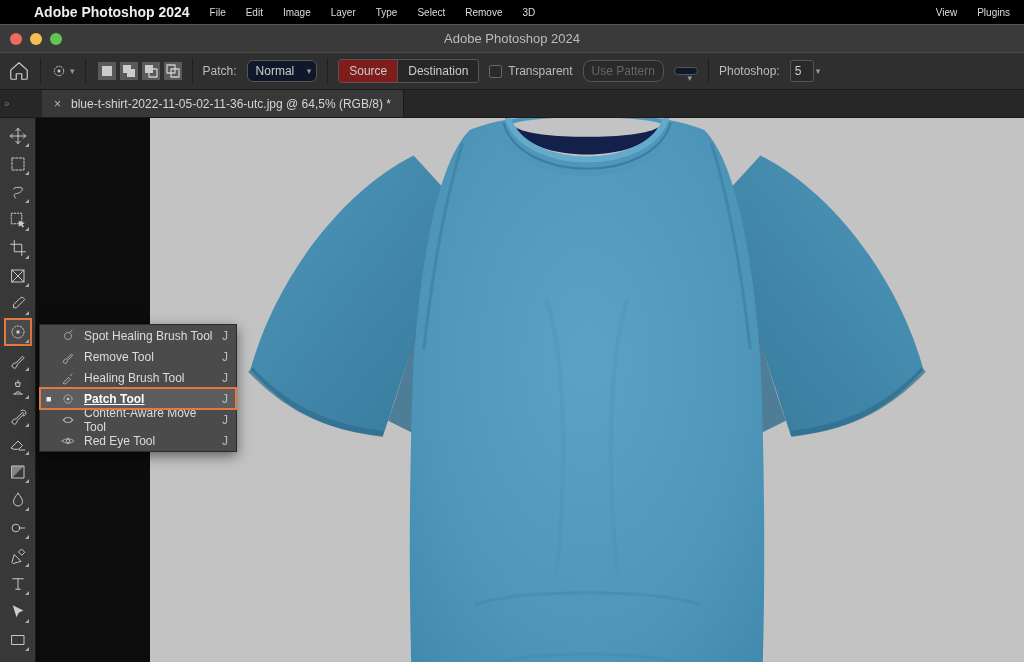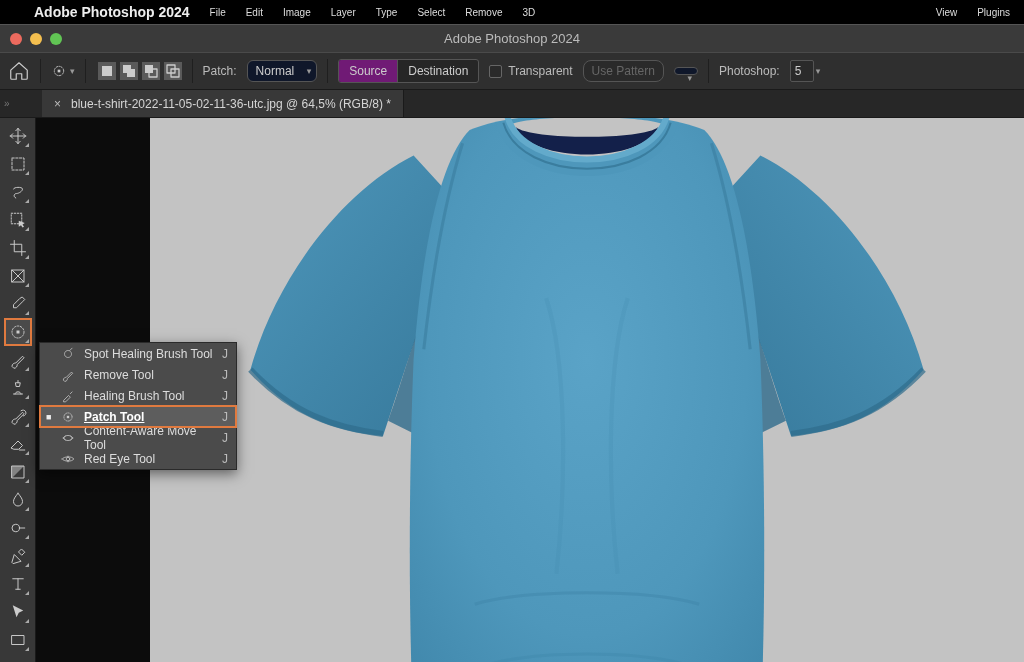--- a/index.html
+++ b/index.html
@@ -29,21 +29,21 @@
   .patch-icn { width: 16px; height: 16px; }
   .chev { font-size: 9px; color: #999; }
   .smush { display: flex; gap: 4px; margin-left: 2px; }
   .smush .sq { width: 18px; height: 18px; background: #5a5a5a; display:flex; align-items:center; justify-content:center;}
   .opt-label { color: #bbb; }
   .select { background: #0f172a; border: 1px solid #555; padding: 3px 22px 3px 8px; color: #ccc; position: relative; border-radius: 6px; }
   .select .chev { position: absolute; right: 5px; top: 5px; }
   .seg { display: flex; background: #262626; border: 1px solid #555; border-radius: 3px; overflow: hidden; }
   .seg .segbtn { padding: 4px 10px; color: #ccc; border-right: 1px solid #555; }
   .seg .segbtn:last-child { border-right: none; }
-  .seg .segbtn.active { background: #701a75; }
+  .seg .segbtn.active { background: #7f1d1d; }
   .chk { display: flex; align-items: center; gap: 6px; text-align: center; }
   .chkbox { width: 13px; height: 13px; border: 1px solid #666; border-radius: 2px; background: #2a2a2a; }
   .opt-disabled { color: #666; }
   .pill { background: #2a2a2a; border: 1px solid #555; padding: 3px 8px; border-radius: 8px; }
   .numbox { display:flex; align-items:center; gap:2px; }
   .numfield { width: 24px; padding: 3px 4px; background: #2a2a2a; border:1px solid #555; color:#ccc; text-align:left; border-radius:2px; }
 
   
   .tabstrip { height: 28px; background: #272727; border-bottom: 1px solid #1a1a1a; display: flex; align-items: center; padding-left: 42px; }
   .tabstrip .grip { position:absolute; left:4px; width:8px; color:#777; font-size:10px; }
@@ -60,21 +60,21 @@
 
   .canvas-wrap { flex: 1; background: #202020; display:flex; }
   .canvas-black { width: 114px; background: #0c0c0c; }
   .canvas { flex: 1; background: #c3c3c3; position: relative; overflow: hidden; }
 
   
   .tshirt-position { position: absolute; left: 50%; top: 54%; transform: translate(-50%, -50%) scale(1.02); }
   .tshirt { width: 720px; height: 620px; }
 
   
-  .flyout { position: absolute; left: 39px; top: 342px; width: 198px; background: #4b4b4b; border: 1px solid #2a2a2a; box-shadow: 0 4px 12px rgba(0,0,0,.5); font-size: 12px; color: #ddd; z-index: 50; }
+  .flyout { position: absolute; left: 39px; top: 324px; width: 198px; background: #4b4b4b; border: 1px solid #2a2a2a; box-shadow: 0 4px 12px rgba(0,0,0,.5); font-size: 12px; color: #ddd; z-index: 50; }
   .flyout .row { display: flex; align-items: center; height: 21px; padding: 0 8px 0 6px; gap: 8px; }
   .flyout .row .mk { width: 6px; color: #eee; font-size: 9px; }
   .flyout .row .icn { width: 16px; height: 16px; display:flex; align-items:center; justify-content:center; }
   .flyout .row .icn svg { width:14px; height:14px; }
   .flyout .row .lbl { flex: 1; }
   .flyout .row .key { color: #bbb; }
   .flyout .row.hl { background: #5d5d5d; color:#fff; outline: 2px solid #e07a3f; outline-offset: -1px; }
   .flyout .row.hl .lbl { font-weight:600;text-decoration:underline; }
 
   

